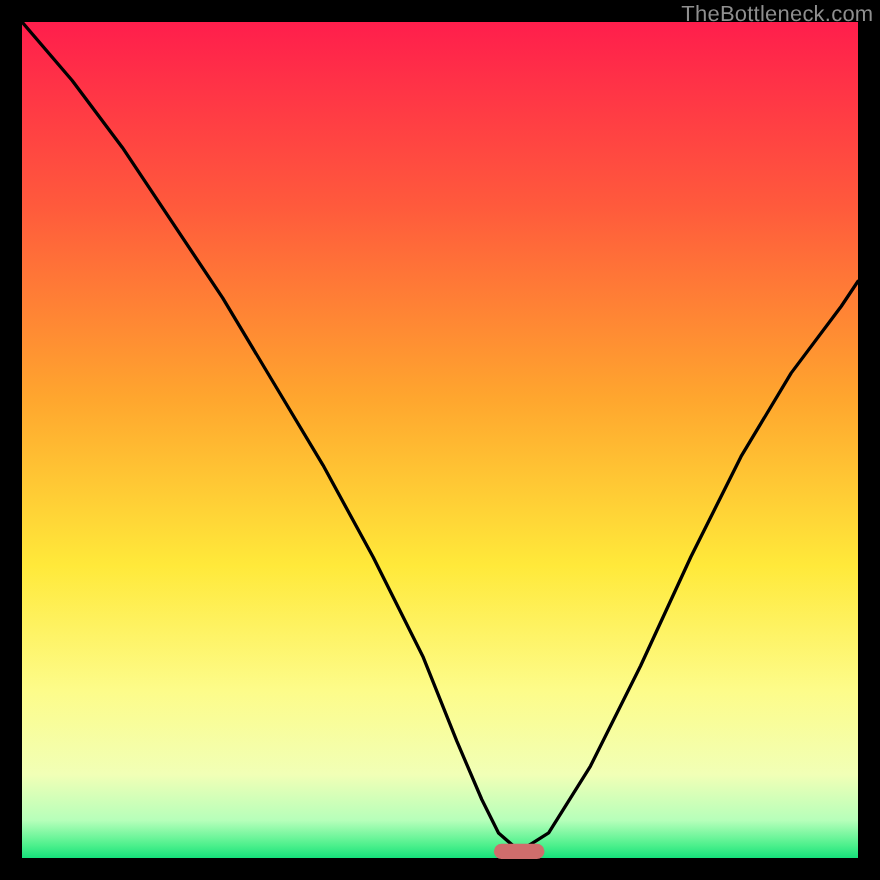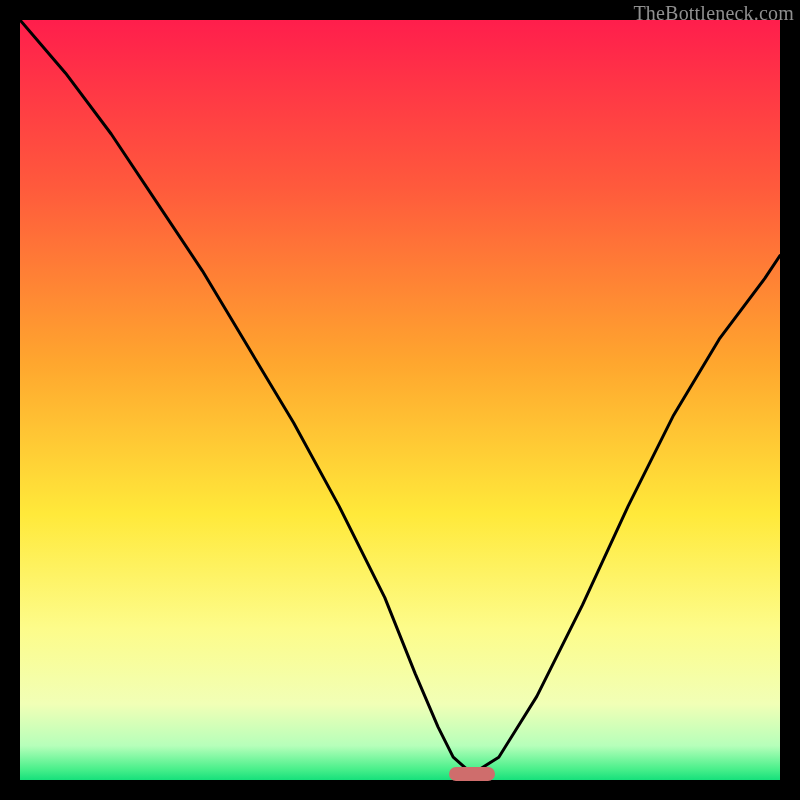--- a/index.html
+++ b/index.html
@@ -22,21 +22,21 @@
     position: absolute;
     left: 20px;
     top: 20px;
     width: 760px;
     height: 760px;
   }
   .watermark {
     position: absolute;
     top: 2px;
     right: 6px;
-    font-family: Liberation Serif, serif;
+    font-family: Liberation Sans, sans-serif;
     font-size: 20px;
     color: #8f8f8f;
     font-weight: 400;
     letter-spacing: 0.2px;
   }
   .marker {
     position: absolute;
     width: 46px;
     height: 14px;
     background: #cf6d6c;

